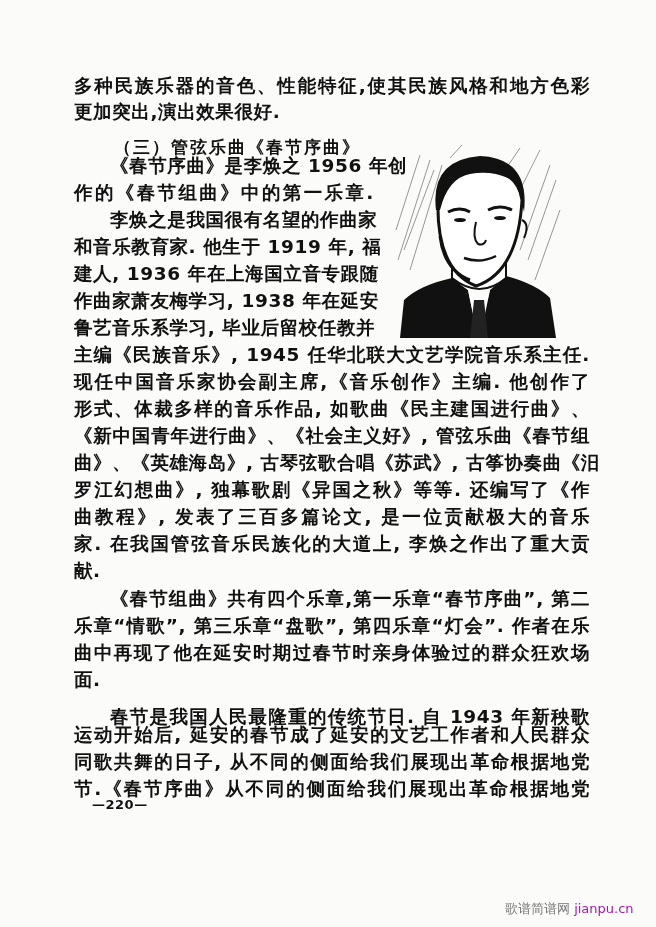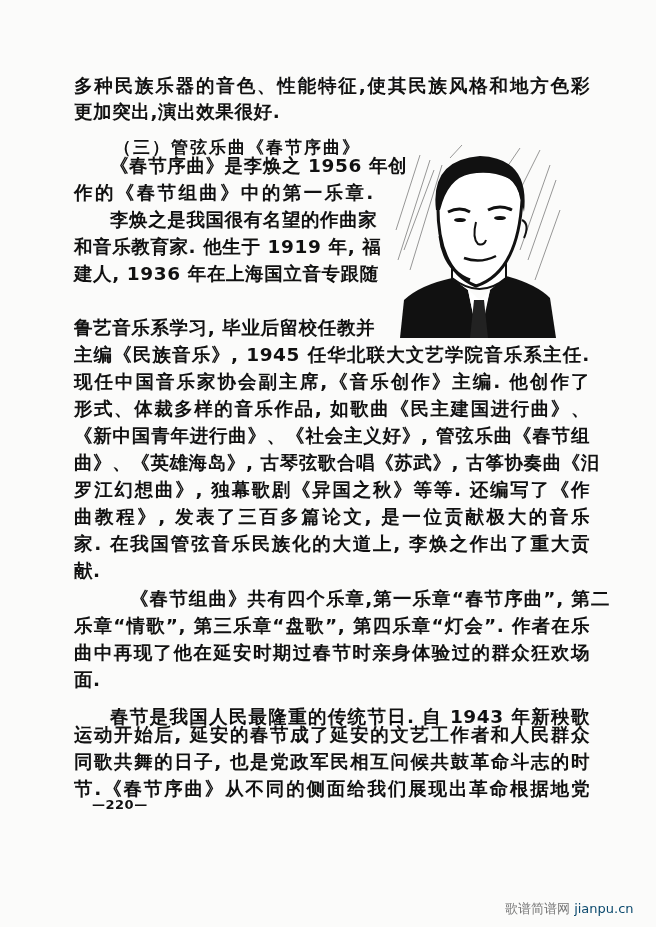--- a/index.html
+++ b/index.html
@@ -30,56 +30,57 @@
       position: absolute; left: 390px; top: 140px; width: 176px; height: 200px;
     }
     .page-number {
       position: absolute; left: 92px; top: 797px;
       font-size: 13px; font-weight: bold; letter-spacing: 0.5px;
     }
     .watermark {
       position: absolute; left: 505px; top: 900px; font-size: 13px; color: #777;
       font-family: "DejaVu Serif", serif;
     }
-    .watermark .domain { color: #0c4a6e; font-family: "DejaVu Sans", sans-serif; }
+    .watermark .domain { color: #a21caf; font-family: "DejaVu Sans", sans-serif; }
   </style>
 </head>
 <body>
 
 <div class="page">
 
   <div class="line full" style="top:73px">多种民族乐器的音色、性能特征,使其民族风格和地方色彩</div>
   <div class="line" style="top:99px">更加突出,演出效果很好.</div>
   <div class="line heading" style="top:126px">（三）管弦乐曲《春节序曲》</div>
 
   <div class="line indent short" style="top:153px">《春节序曲》是李焕之 1956 年创</div>
   <div class="line short" style="top:180px">作的《春节组曲》中的第一乐章.</div>
   <div class="line indent short" style="top:207px">李焕之是我国很有名望的作曲家</div>
   <div class="line short" style="top:234px">和音乐教育家. 他生于 1919 年, 福</div>
   <div class="line short" style="top:261px">建人, 1936 年在上海国立音专跟随</div>
+  <div class="line short" style="top:288px">作曲家萧友梅学习, 1938 年在延安</div>
   <div class="line short" style="top:315px">鲁艺音乐系学习, 毕业后留校任教并</div>
 
   <div class="line full" style="top:342px">主编《民族音乐》, 1945 任华北联大文艺学院音乐系主任.</div>
   <div class="line full" style="top:369px">现任中国音乐家协会副主席,《音乐创作》主编. 他创作了</div>
   <div class="line full" style="top:396px">形式、体裁多样的音乐作品, 如歌曲《民主建国进行曲》、</div>
   <div class="line full" style="top:423px">《新中国青年进行曲》、《社会主义好》, 管弦乐曲《春节组</div>
   <div class="line full" style="top:450px">曲》、《英雄海岛》, 古琴弦歌合唱《苏武》, 古筝协奏曲《汨</div>
   <div class="line full" style="top:477px">罗江幻想曲》, 独幕歌剧《异国之秋》等等. 还编写了《作</div>
   <div class="line full" style="top:504px">曲教程》, 发表了三百多篇论文, 是一位贡献极大的音乐</div>
   <div class="line full" style="top:531px">家. 在我国管弦音乐民族化的大道上, 李焕之作出了重大贡</div>
   <div class="line" style="top:558px">献.</div>
 
-  <div class="line indent" style="top:586px; width:480px; text-align:justify; text-align-last:justify;margin-left:20px;">《春节组曲》共有四个乐章,第一乐章“春节序曲”, 第二</div>
+  <div class="line indent" style="top:586px; width:480px; text-align:justify; text-align-last:justify;">《春节组曲》共有四个乐章,第一乐章“春节序曲”, 第二</div>
   <div class="line full" style="top:613px">乐章“情歌”, 第三乐章“盘歌”, 第四乐章“灯会”. 作者在乐</div>
   <div class="line full" style="top:640px">曲中再现了他在延安时期过春节时亲身体验过的群众狂欢场</div>
   <div class="line" style="top:667px">面.</div>
 
   <div class="line indent" style="top:704px; width:480px; text-align:justify; text-align-last:justify;">春节是我国人民最隆重的传统节日. 自 1943 年新秧歌</div>
   <div class="line full" style="top:722px">运动开始后, 延安的春节成了延安的文艺工作者和人民群众</div>
-  <div class="line full" style="top:749px">同歌共舞的日子, 也是党政军民相互问候共鼓革命斗志的时</div>
+  <div class="line full" style="top:749px">同歌共舞的日子, 从不同的侧面给我们展现出革命根据地党</div>
   <div class="line full" style="top:776px">节.《春节序曲》从不同的侧面给我们展现出革命根据地党</div>
 
   <div class="portrait">
     <svg width="176" height="200" viewBox="0 0 176 200">
 
       <g stroke="#444" stroke-width="1" opacity="0.55">
         <line x1="8" y1="120" x2="40" y2="20"></line>
           <line x1="14" y1="110" x2="44" y2="30"></line>
         <line x1="20" y1="130" x2="52" y2="25"></line>
           <line x1="6" y1="90" x2="30" y2="15"></line>

